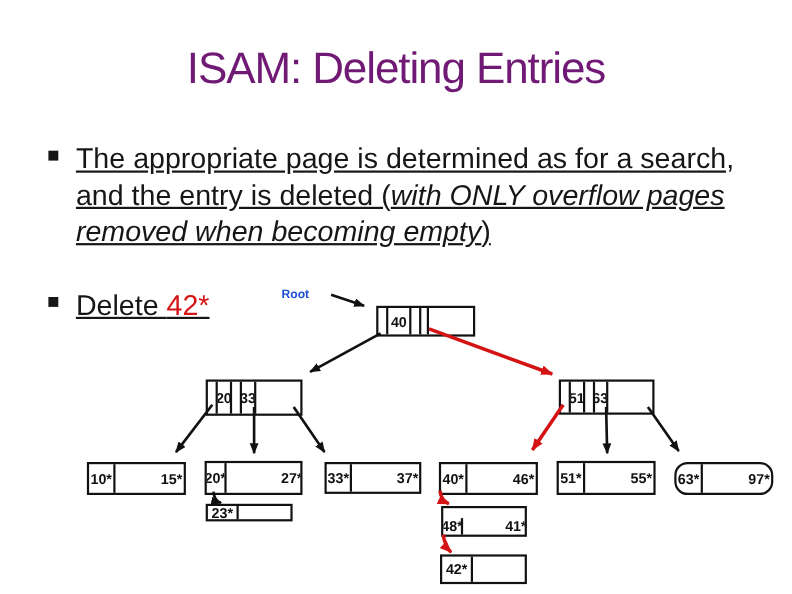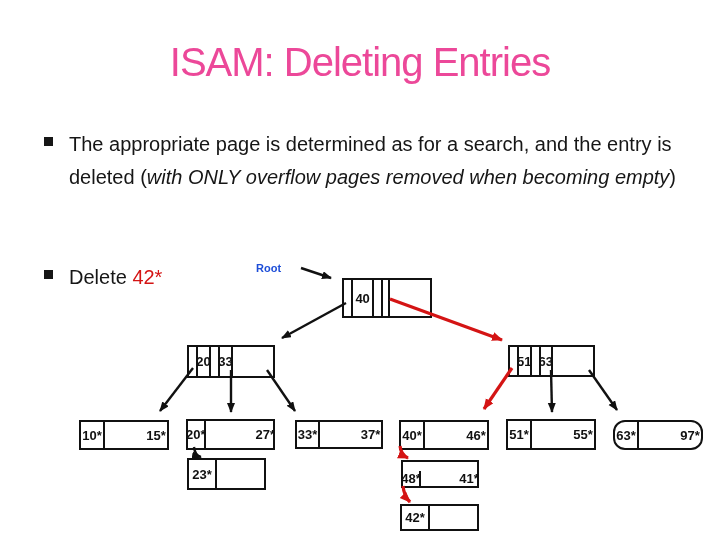--- a/index.html
+++ b/index.html
@@ -4,29 +4,29 @@
 <style>
   * { margin:0; padding:0; box-sizing:border-box; }
   html,body { width:720px; height:540px; }
   body { background:#ffffff; font-family:"Liberation Sans", sans-serif; position:relative; overflow:hidden; }
 
   .slide { position:absolute; left:0; top:0; width:720px; height:540px; background:#ffffff; }
 
   .title {
     position:absolute; top:40px; left:0; width:720px;
     text-align:center; font-size:40px; letter-spacing:-1px;
-    color:#ec4899; font-weight:400; white-space:nowrap;
+    color:#701a75; font-weight:400; white-space:nowrap;
   }
 
   .bullet-sq { position:absolute; width:9px; height:9px; background:#161616; }
   #sq1 { left:44px; top:137px; }
   #sq2 { left:44px; top:270px; }
 
   .bullet-text {
-    position:absolute; color:#161616; font-size:20px; line-height:33px;
+    position:absolute; color:#161616; font-size:26px; line-height:33px;text-decoration:underline;
   }
   #bullet1 { left:69px; top:128px; width:640px; }
   #bullet2 { left:69px; top:261px; white-space:nowrap; }
   .it { font-style:italic; }
   .hl-red { font-weight:400; }
 
   .root-label {
     position:absolute; left:256px; top:262px;
     font-size:11px; font-weight:bold; color:#1d4ed8;
   }
@@ -56,21 +56,21 @@
 
   <span class="bullet-sq" id="sq1"></span>
   <div class="bullet-text" id="bullet1"><span>The appropriate page is determined as for a search, and the entry is deleted (</span><span class="it">with ONLY overflow pages removed when becoming empty</span><span>)</span></div>
 
   <span class="bullet-sq" id="sq2"></span>
   <div class="bullet-text" id="bullet2"><span>Delete </span><span class="hl-red" id="hl42" style="color: rgb(212, 20, 20);">42*</span></div>
 
   <div class="root-label">Root</div>
 
   <div id="boxes">
-      <div class="node-box" style="left: 342px; top: 278px; width: 90px; height: 40px;">
+      <div class="node-box" style="left: 342px; top: 278px; width: 90px; height: 28px;">
         <div class="cell ptr"></div>
         <div class="cell key">40</div>
         <div class="cell ptr"></div>
         <div class="cell key"></div>
         <div class="cell ptr"></div>
       </div>
       <div class="node-box" style="left: 187px; top: 345px; width: 88px; height: 33px;">
         <div class="cell ptr"></div>
         <div class="cell key">20</div>
         <div class="cell ptr"></div>
@@ -101,21 +101,21 @@
         <div class="cell key">46*</div>
       </div>
       <div class="node-box" style="left: 506px; top: 419px; width: 90px; height: 31px;">
         <div class="cell key">51*</div>
         <div class="cell key">55*</div>
       </div>
       <div class="node-box" style="left: 613px; top: 420px; width: 90px; height: 30px; border-radius: 12px;">
         <div class="cell key">63*</div>
         <div class="cell key">97*</div>
       </div>
-      <div class="node-box" style="left: 187px; top: 458px; width: 79px; height: 32px;">
+      <div class="node-box" style="left: 187px; top: 458px; width: 79px; height: 16px;">
         <div class="cell key">23*</div>
         <div class="cell key"></div>
       </div>
       <div class="node-box" style="left: 401px; top: 460px; width: 78px; height: 28px; align-items: flex-end;">
         <div class="cell key">48*</div>
         <div class="cell key">41*</div>
       </div>
       <div class="node-box" style="left: 400px; top: 504px; width: 79px; height: 27px;">
         <div class="cell key">42*</div>
         <div class="cell key"></div>

